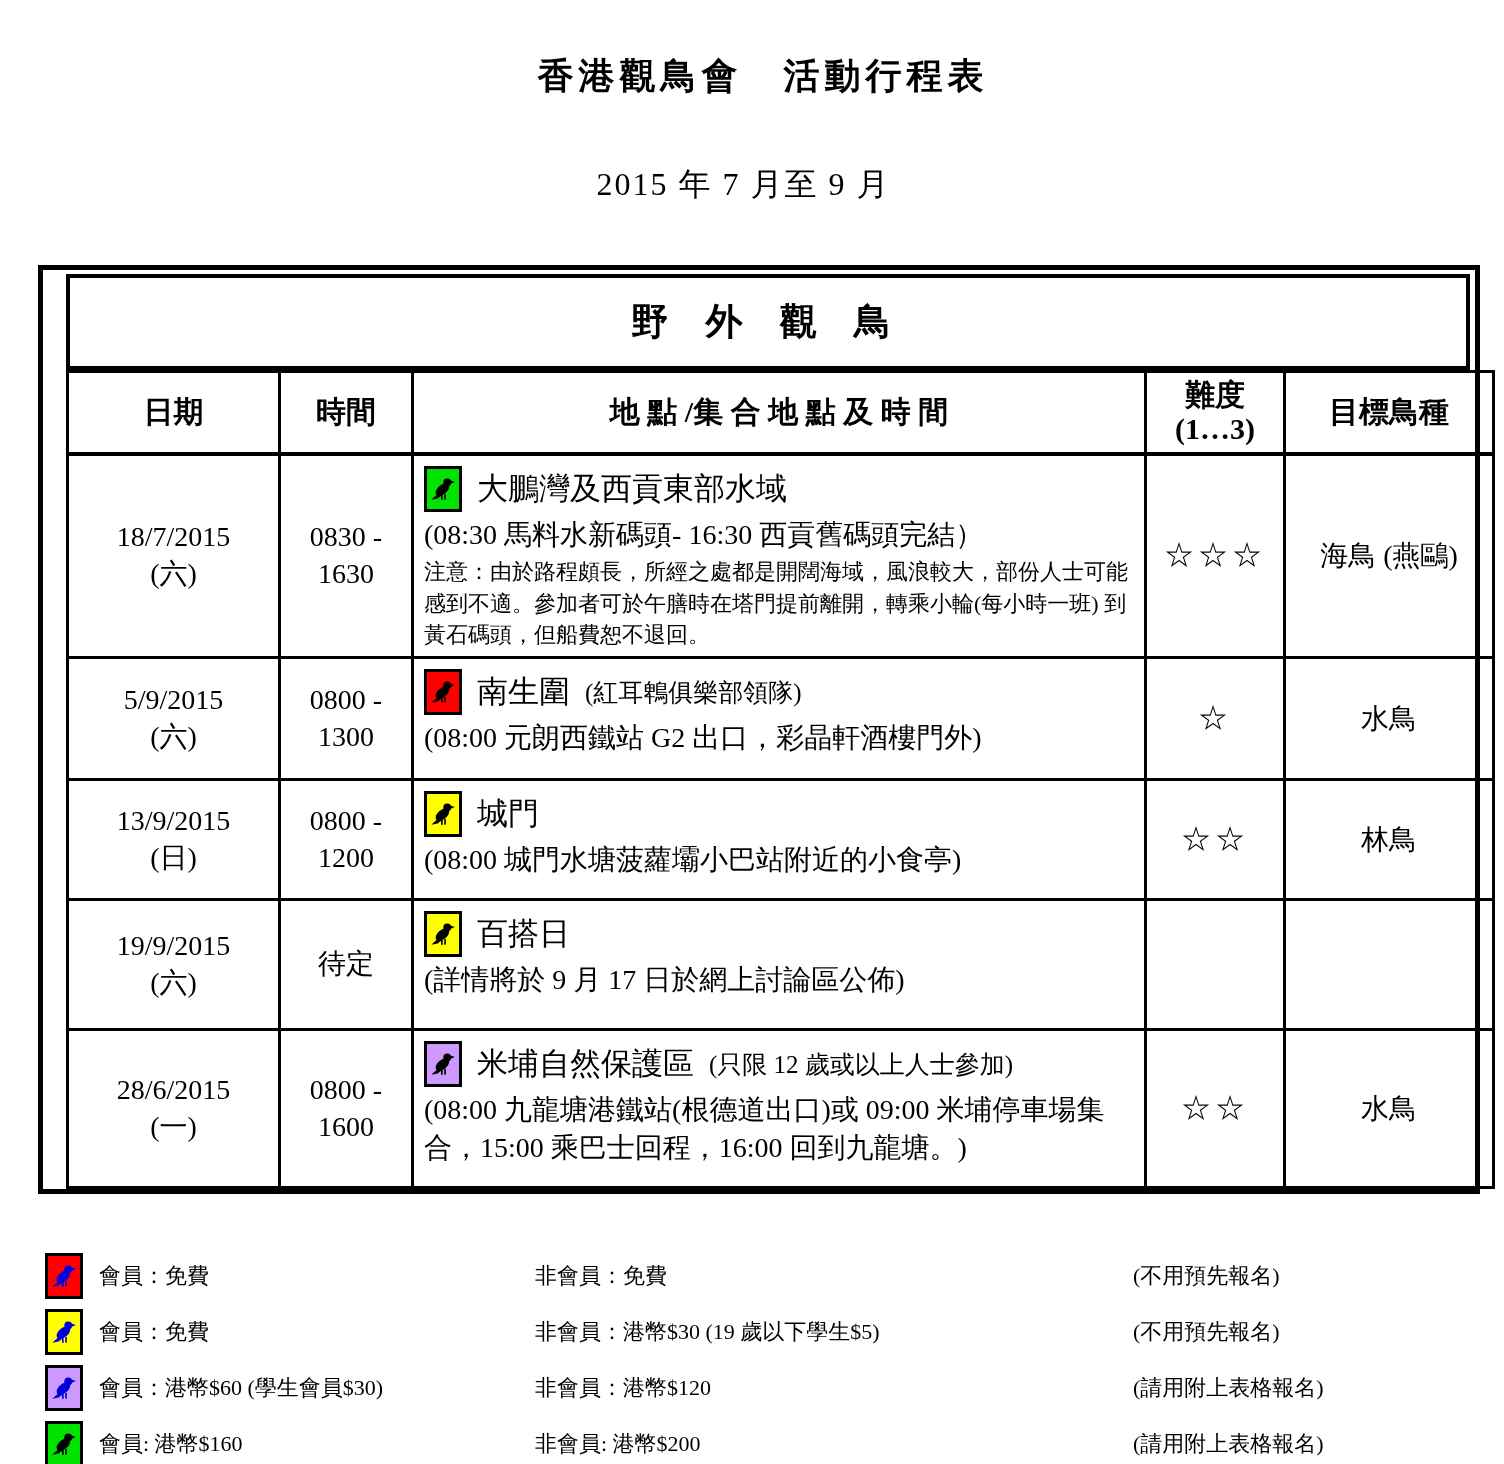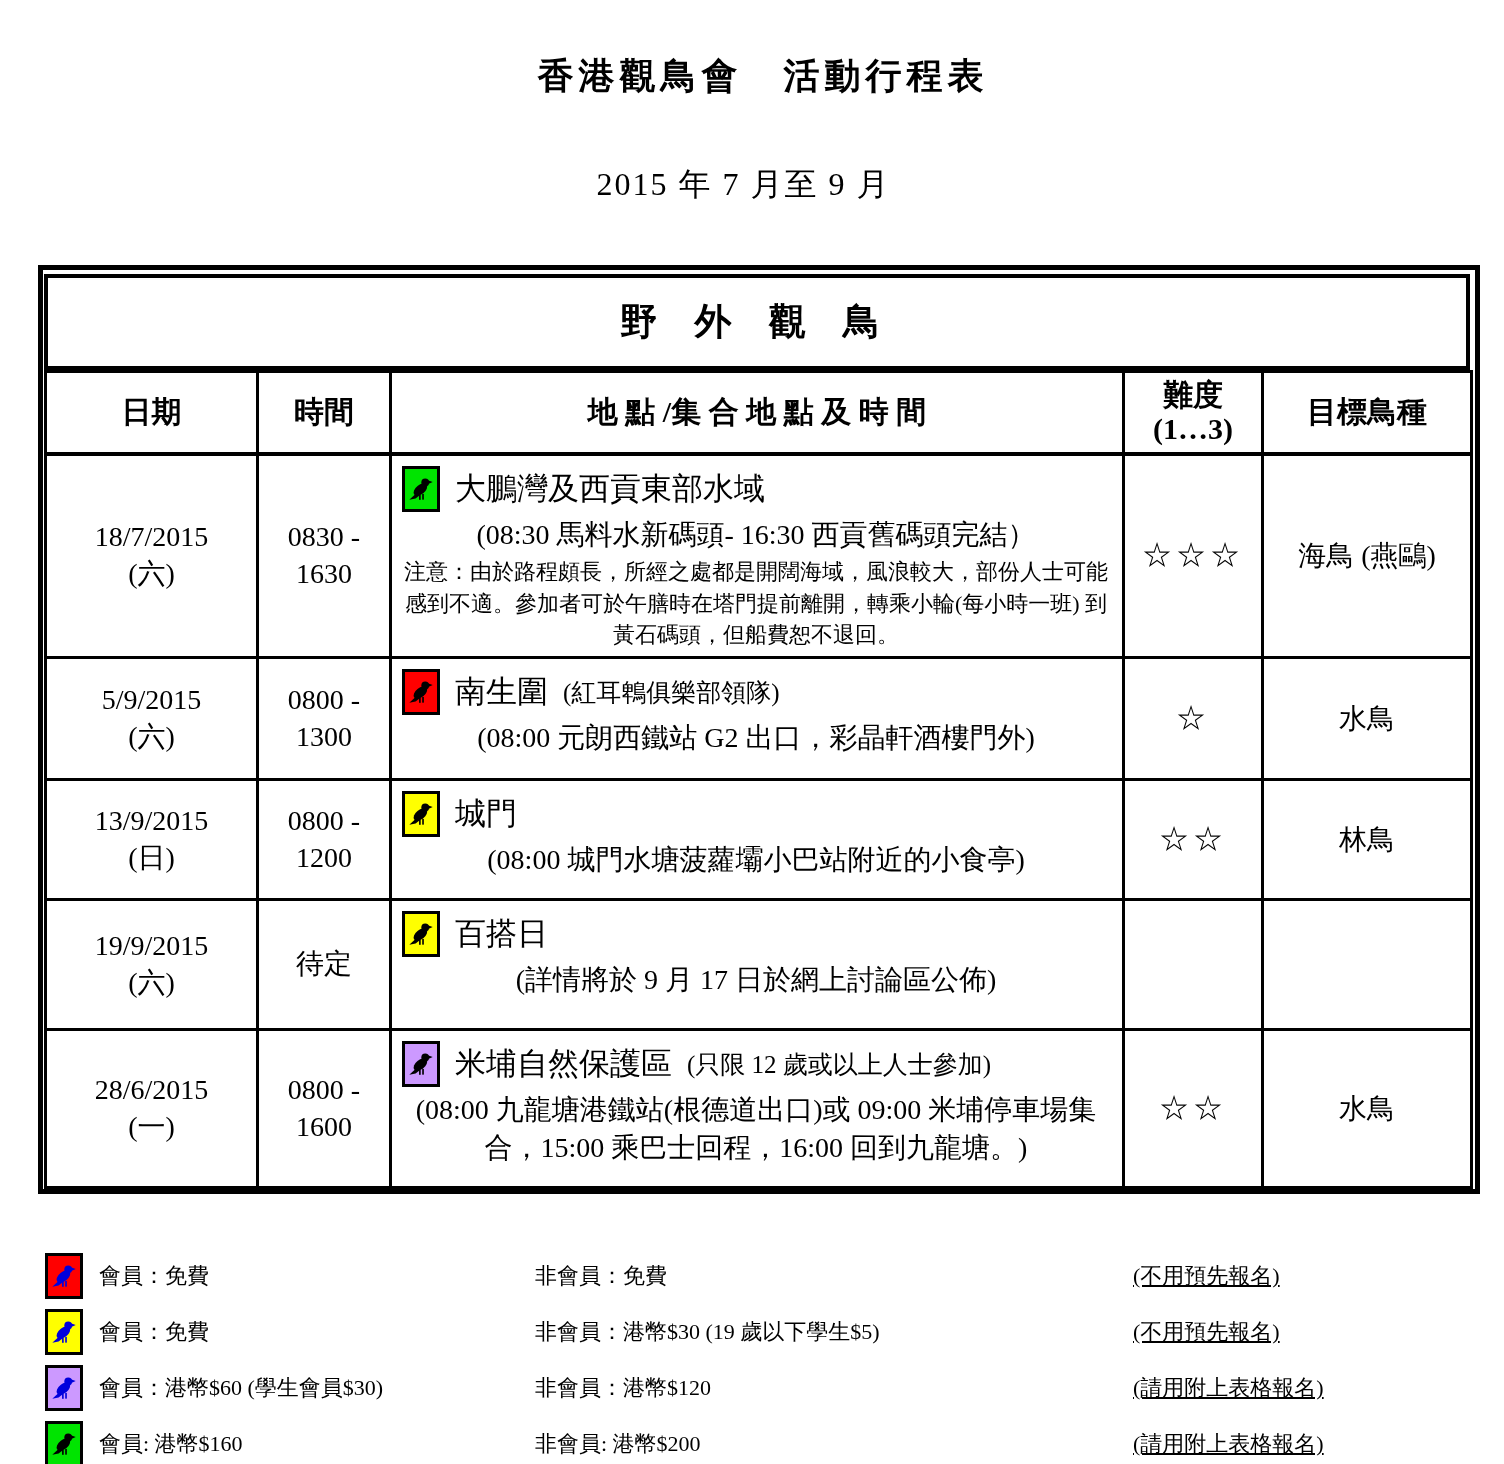--- a/index.html
+++ b/index.html
@@ -1,47 +1,47 @@
 <!DOCTYPE html>
 <html lang="zh-Hant"><head>
 <meta charset="utf-8">
 <style>
   html,body{margin:0;padding:0;background:#fff;color:#000;}
   body{width:1504px;height:1464px;font-family:"Liberation Serif","DejaVu Serif",serif;overflow:hidden;}
 
   .page-title{margin:52px 0 0 0;text-align:center;font-size:36px;font-weight:bold;letter-spacing:5px;padding-left:22px;}
   .page-subtitle{margin:62px 17px 0 0;text-align:center;font-size:32px;font-weight:normal;letter-spacing:2px;}
 
-  .table-outer{box-sizing:border-box;margin:58px 0 0 38px;width:1442px;border:5px solid #000;padding:4px 5px 0 1px;background:#fff;}
+  .table-outer{box-sizing:border-box;margin:58px 0 0 38px;width:1442px;border:5px solid #000;padding:4px 5px 0 23px;background:#fff;}
 
   .banner{box-sizing:border-box;border:4px solid #000;height:96px;display:flex;align-items:center;justify-content:center;
           font-size:37px;font-weight:bold;letter-spacing:14px;}
 
   table.sched{width:100%;border-collapse:collapse;table-layout:fixed;}
   .sched th,.sched td{border:3px solid #000;box-sizing:border-box;}
   .sched thead th{font-size:30px;font-weight:bold;height:82px;vertical-align:middle;border-bottom:4px solid #000;}
   .diff-head{font-size:28px;line-height:1.15;}
   .c-date,.c-time{text-align:center;font-size:28px;line-height:1.3;vertical-align:middle;}
-  .c-loc{padding:8px 12px 6px 10px;vertical-align:top;text-align:center;}
+  .c-loc{padding:8px 12px 6px 10px;vertical-align:top;text-align:left;}
   .loc-title{display:flex;align-items:center;gap:15px;font-size:31px;margin:2px 0 4px 0;}
   .loc-paren{font-size:25px;}
   .loc-meet{font-size:28px;margin-top:4px;line-height:1.35;}
   .loc-note{font-size:22px;line-height:1.42;margin-top:3px;}
   .c-diff{text-align:center;font-size:30px;letter-spacing:4px;vertical-align:middle;}
   .c-target{text-align:center;font-size:28px;vertical-align:middle;}
 
   .bird-icon{display:inline-flex;width:32px;height:40px;border:3px solid #000;align-items:center;justify-content:center;flex:0 0 auto;}
   .bird-icon svg{width:30px;height:36px;display:block;}
 
   .legend{margin:54px 0 0 45px;}
   .legend-row{display:flex;align-items:center;height:56px;font-size:22px;}
   .legend-row .bird-icon{margin-right:16px;}
   .legend-member{width:436px;flex:0 0 auto;}
   .legend-nonmember{width:598px;flex:0 0 auto;}
-  .legend-note{flex:0 0 auto;text-decoration:underline;}
+  .legend-note{flex:0 0 auto;}
 </style>
 </head>
 <body>
 
 <h1 class="page-title">香港觀鳥會　活動行程表</h1>
 <h2 class="page-subtitle">2015 年 7 月至 9 月</h2>
 
 <div class="table-outer">
   <div class="banner">野 外 觀 鳥</div>
 

